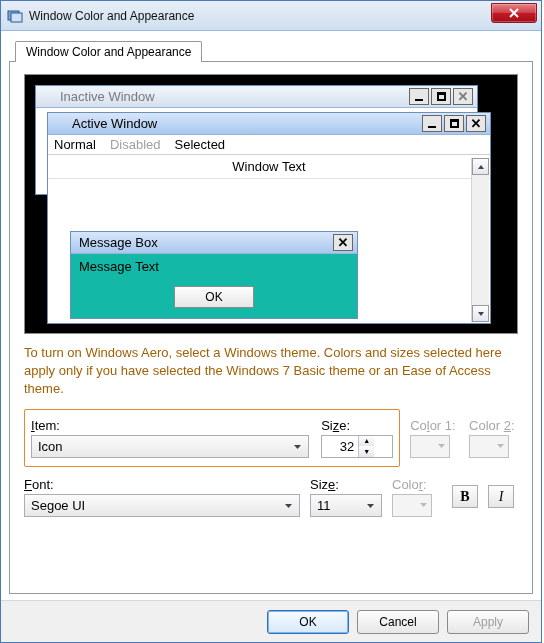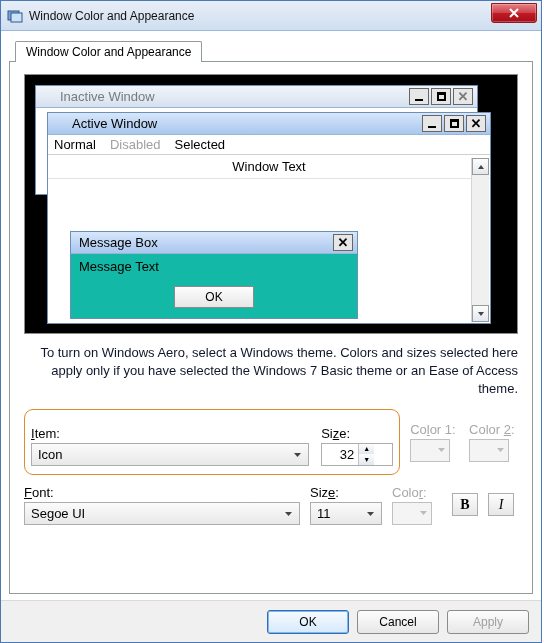--- a/index.html
+++ b/index.html
@@ -115,27 +115,27 @@
     display:flex; align-items:center; padding: 0 4px 0 8px; font-size:13px;
   }
   .msgbox .mbt .wbtn { width:20px; height:17px; }
   .msgbody { padding: 5px 8px 10px 8px; font-size: 13px; }
   .msgbtnrow { padding: 2px 0 10px 0; display:flex; justify-content:center; }
   .pbtn {
     width: 80px; height: 22px; border: 1px solid #8b8b8b; background: linear-gradient(#fdfdfd,#e7e7e7);
     font-size:12px;
   }
   
-  .desc { margin: 10px 0 10px 0; font-size: 13px; line-height: 1.4; color: #0f172a; text-align: right; }
+  .desc { margin: 10px 0 10px 0; font-size: 13px; line-height: 1.4; color: #a16207; }
   
   .row { display:flex; align-items:center; gap: 10px; margin-top: 6px; }
   .highlight-box {
     border: 1px solid #e38b2c;
-    padding: 16px 6px 8px 6px;
-    border-radius: 9px;
+    padding: 8px 6px 8px 6px;
+    border-radius: 2px;
     width: 384px;
   }
   .lbl { font-size: 13px; color: #000; margin-bottom: 2px; display:block; }
   .lbl.d { color: #a8a8a8; }
   .under { text-decoration: underline; }
   .combo {
     height: 23px; border: 1px solid #abadb3; background: linear-gradient(#fbfbfb,#e8e8e8);
     display:flex; align-items:center; padding: 0 2px 0 6px; font-size:13px;
     position: relative;
   }

